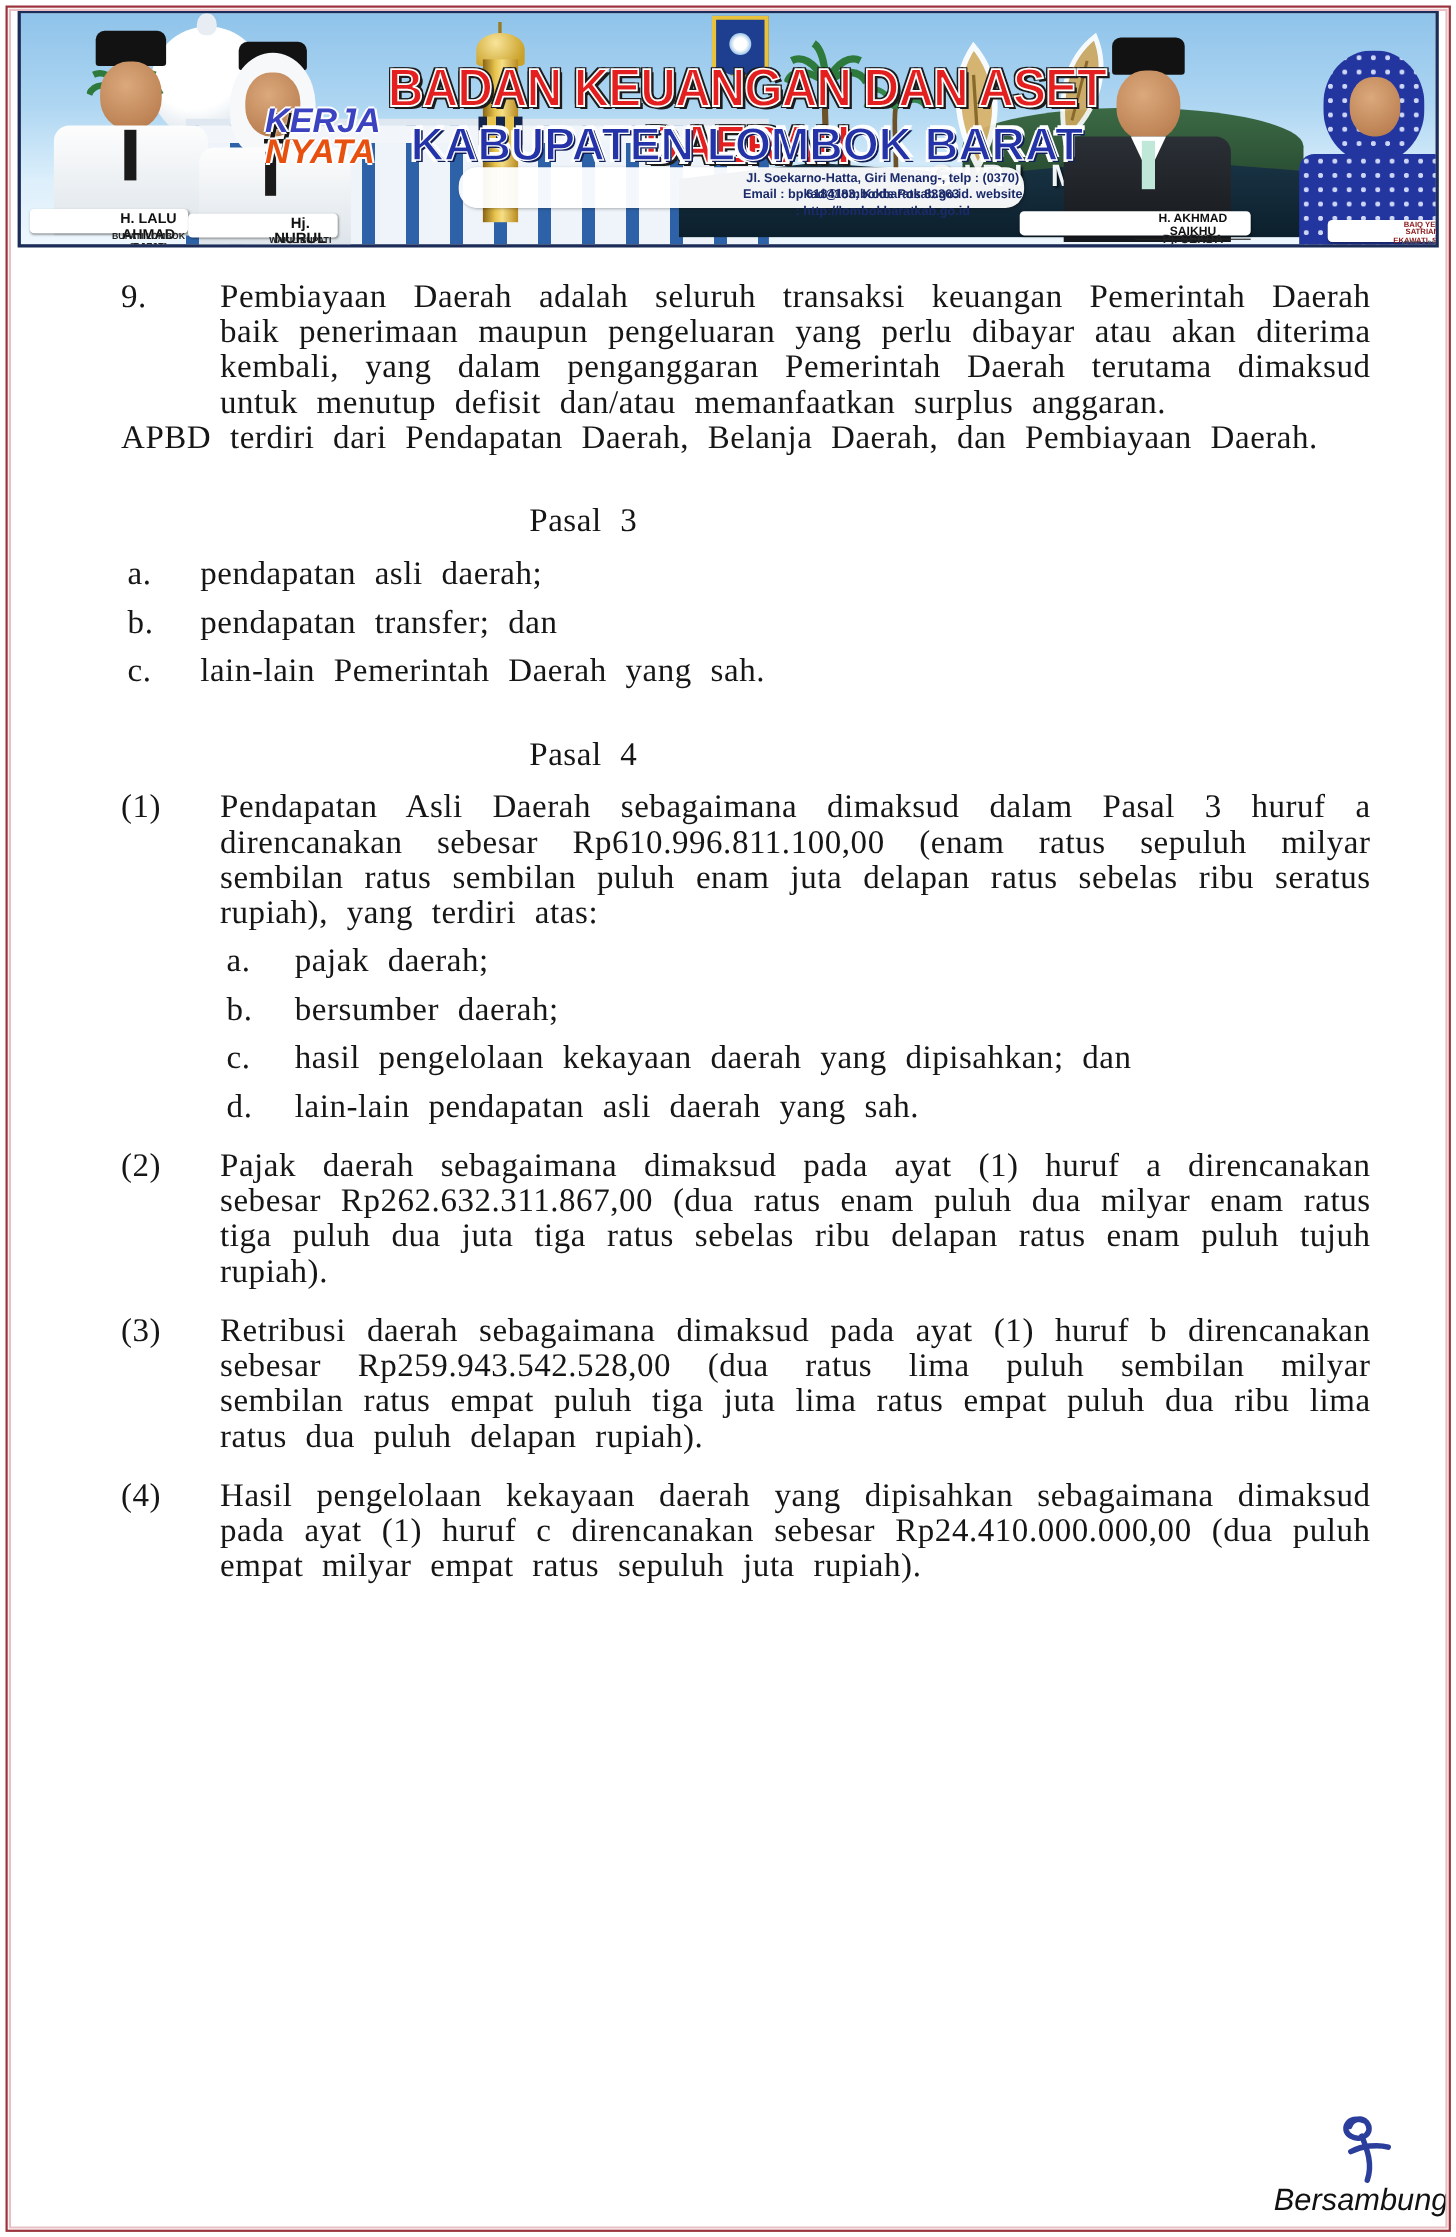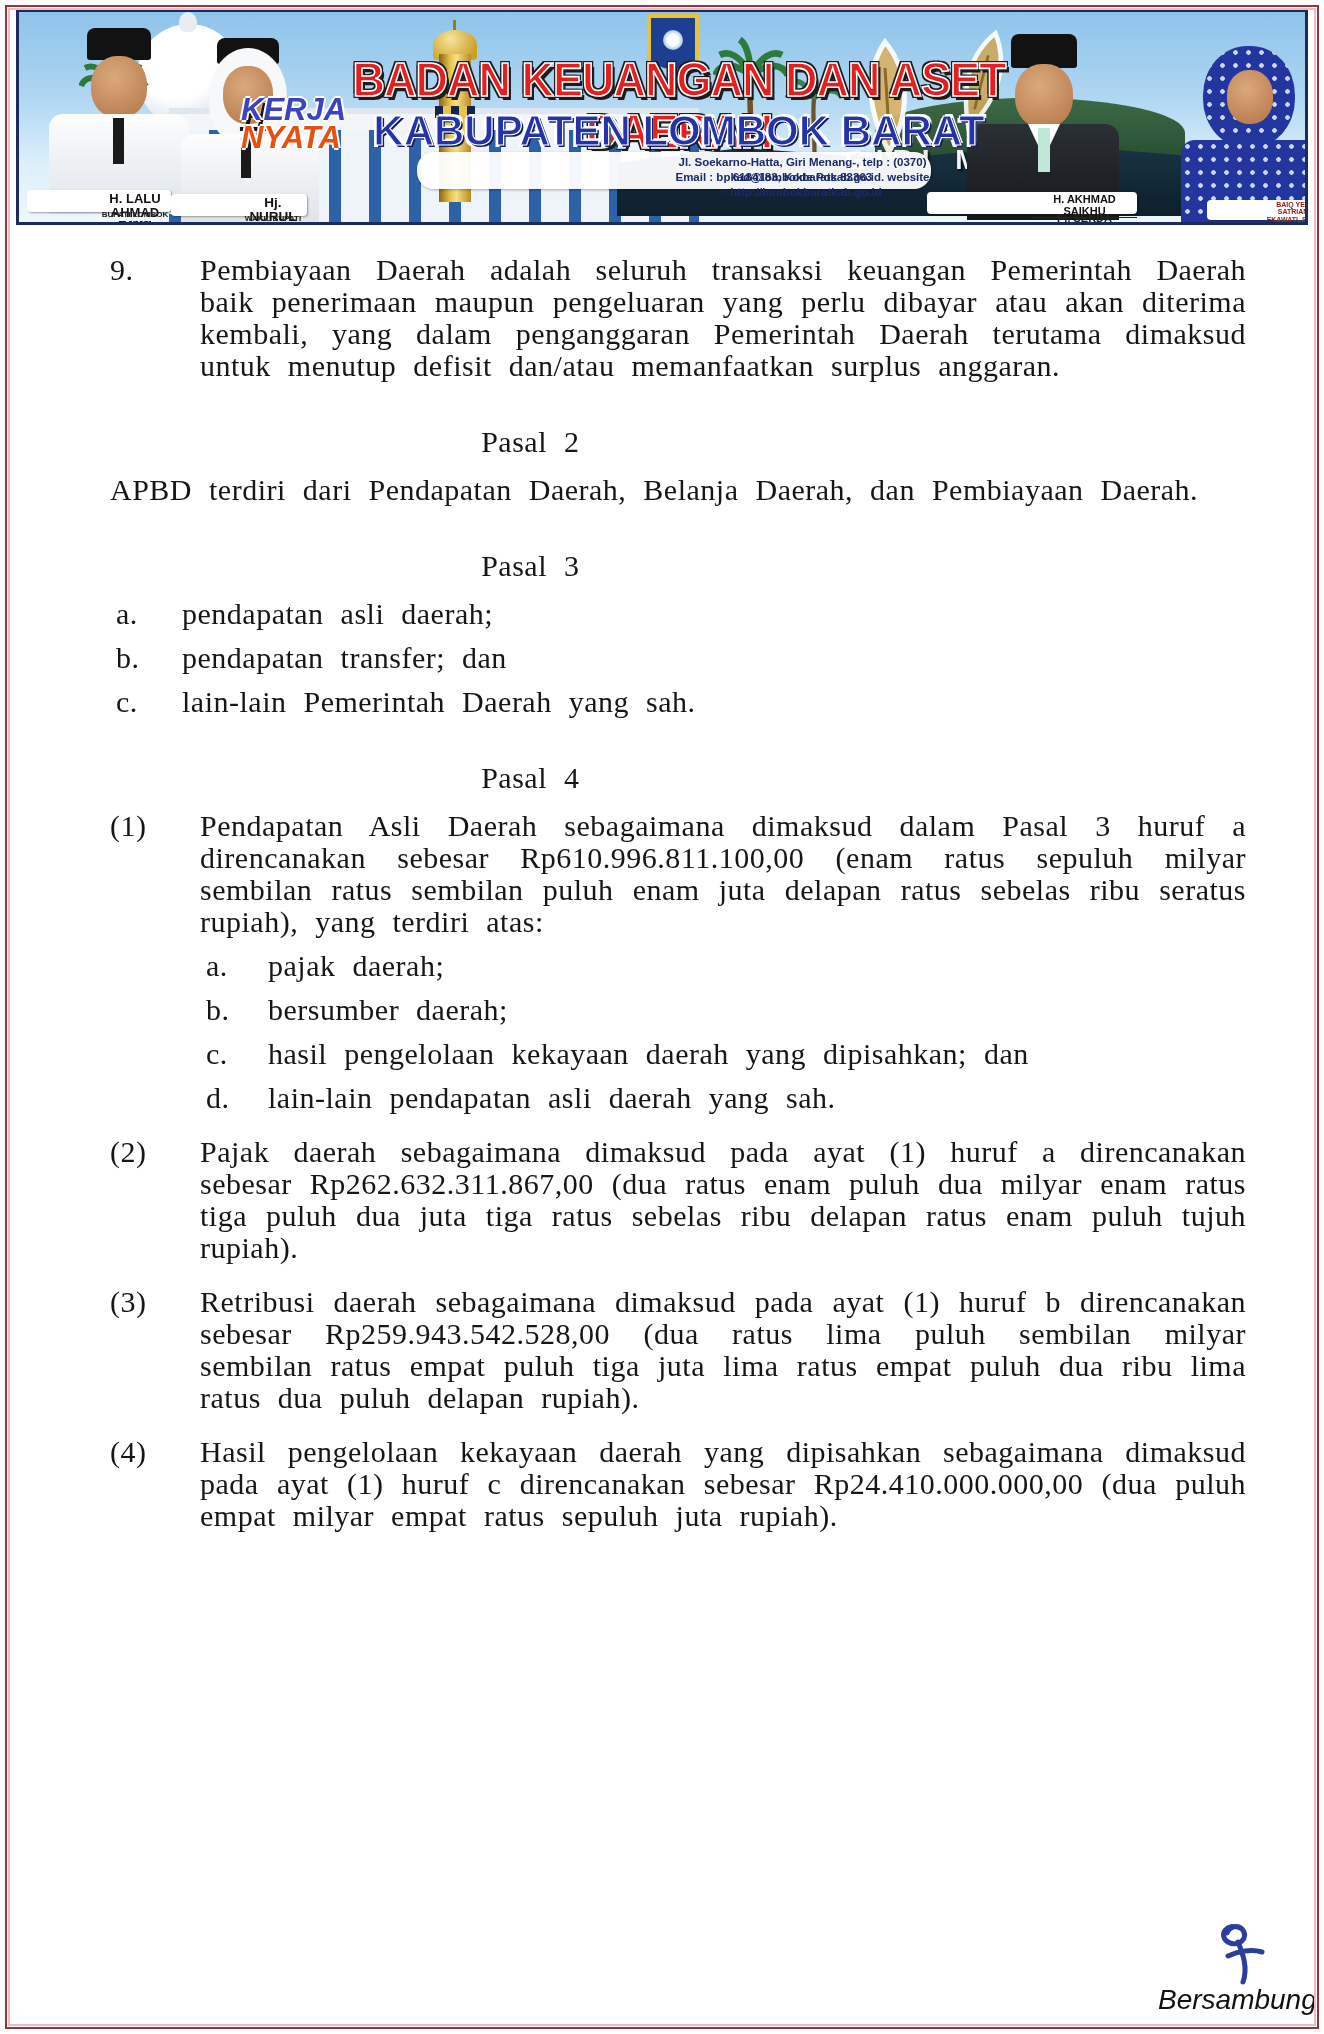--- a/index.html
+++ b/index.html
@@ -247,21 +247,20 @@
   </div>
 </div>
 
 <main class="doc">
 
   <div class="row">
     <div class="marker">9.</div>
     <div class="mtext para">Pembiayaan Daerah adalah seluruh transaksi keuangan Pemerintah Daerah baik penerimaan maupun pengeluaran yang perlu dibayar atau akan diterima kembali, yang dalam penganggaran Pemerintah Daerah terutama dimaksud untuk menutup defisit dan/atau memanfaatkan surplus anggaran.</div>
   </div>
 
-  <div class="pasal">Pasal 2</div>
   <div class="para">APBD terdiri dari Pendapatan Daerah, Belanja Daerah, dan Pembiayaan Daerah.</div>
 
   <div class="pasal">Pasal 3</div>
   <div class="llist">
     <div class="row">
       <div class="marker">a.</div>
       <div class="mtext">pendapatan asli daerah;</div>
     </div>
     <div class="row">
       <div class="marker">b.</div>

